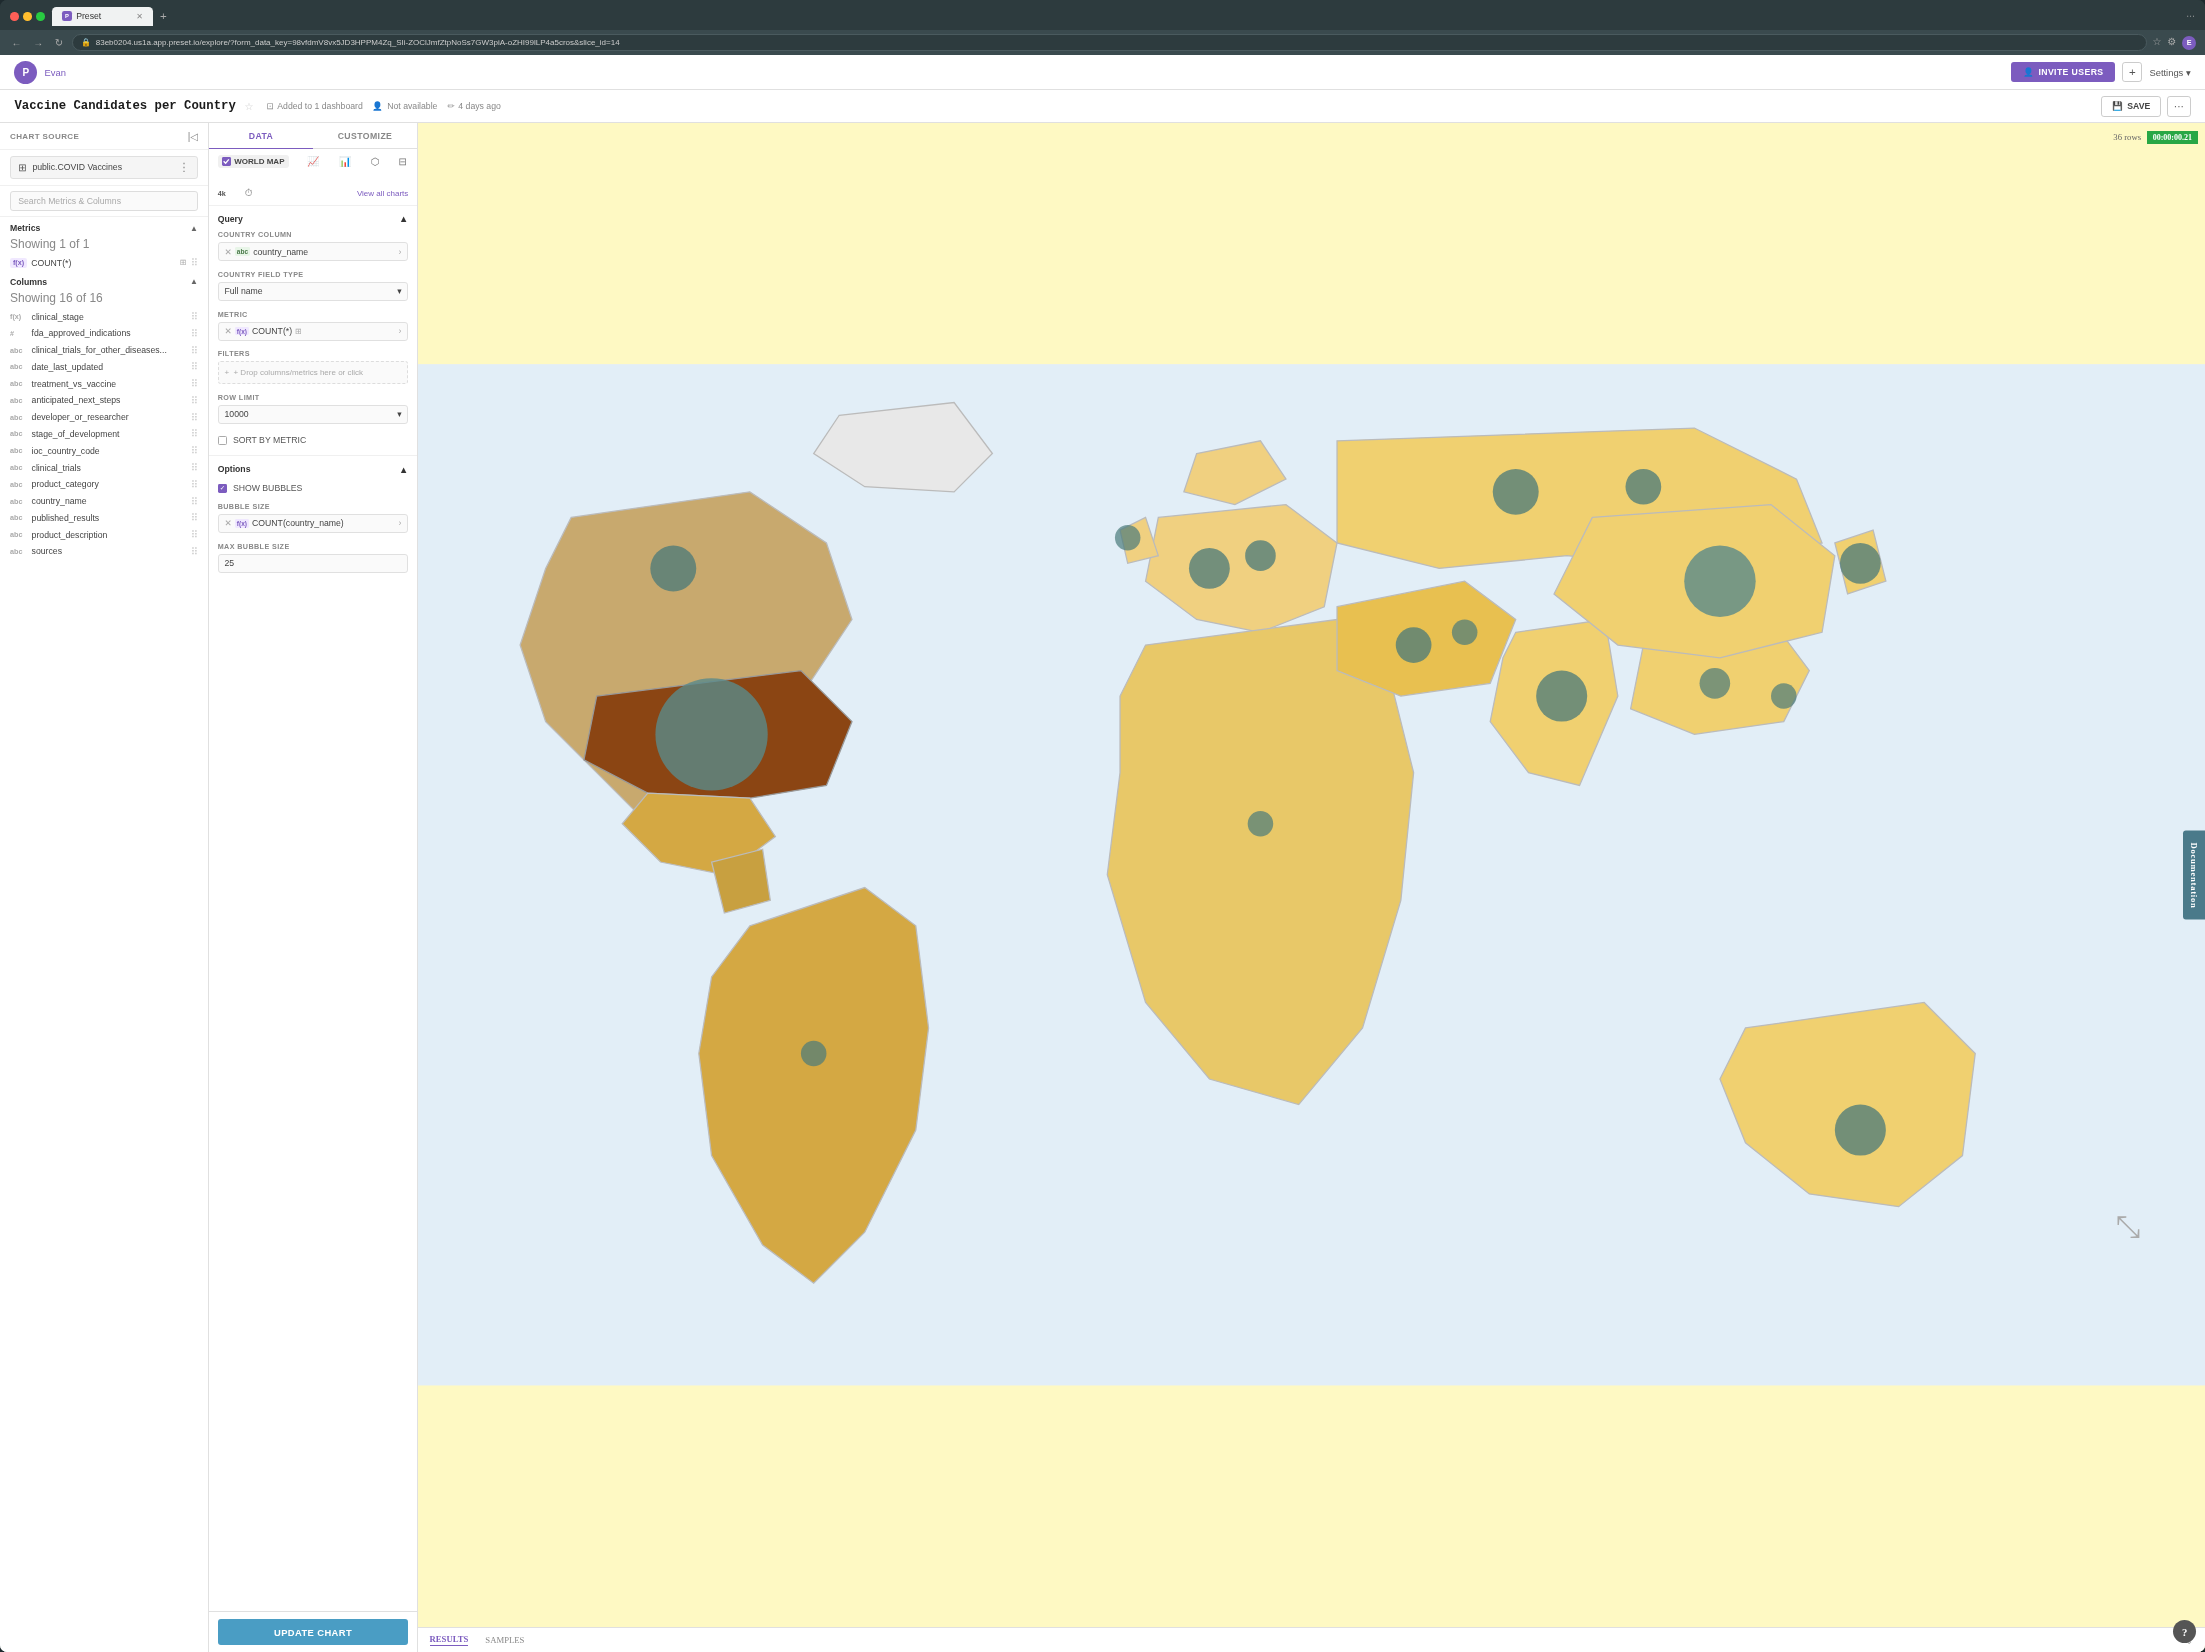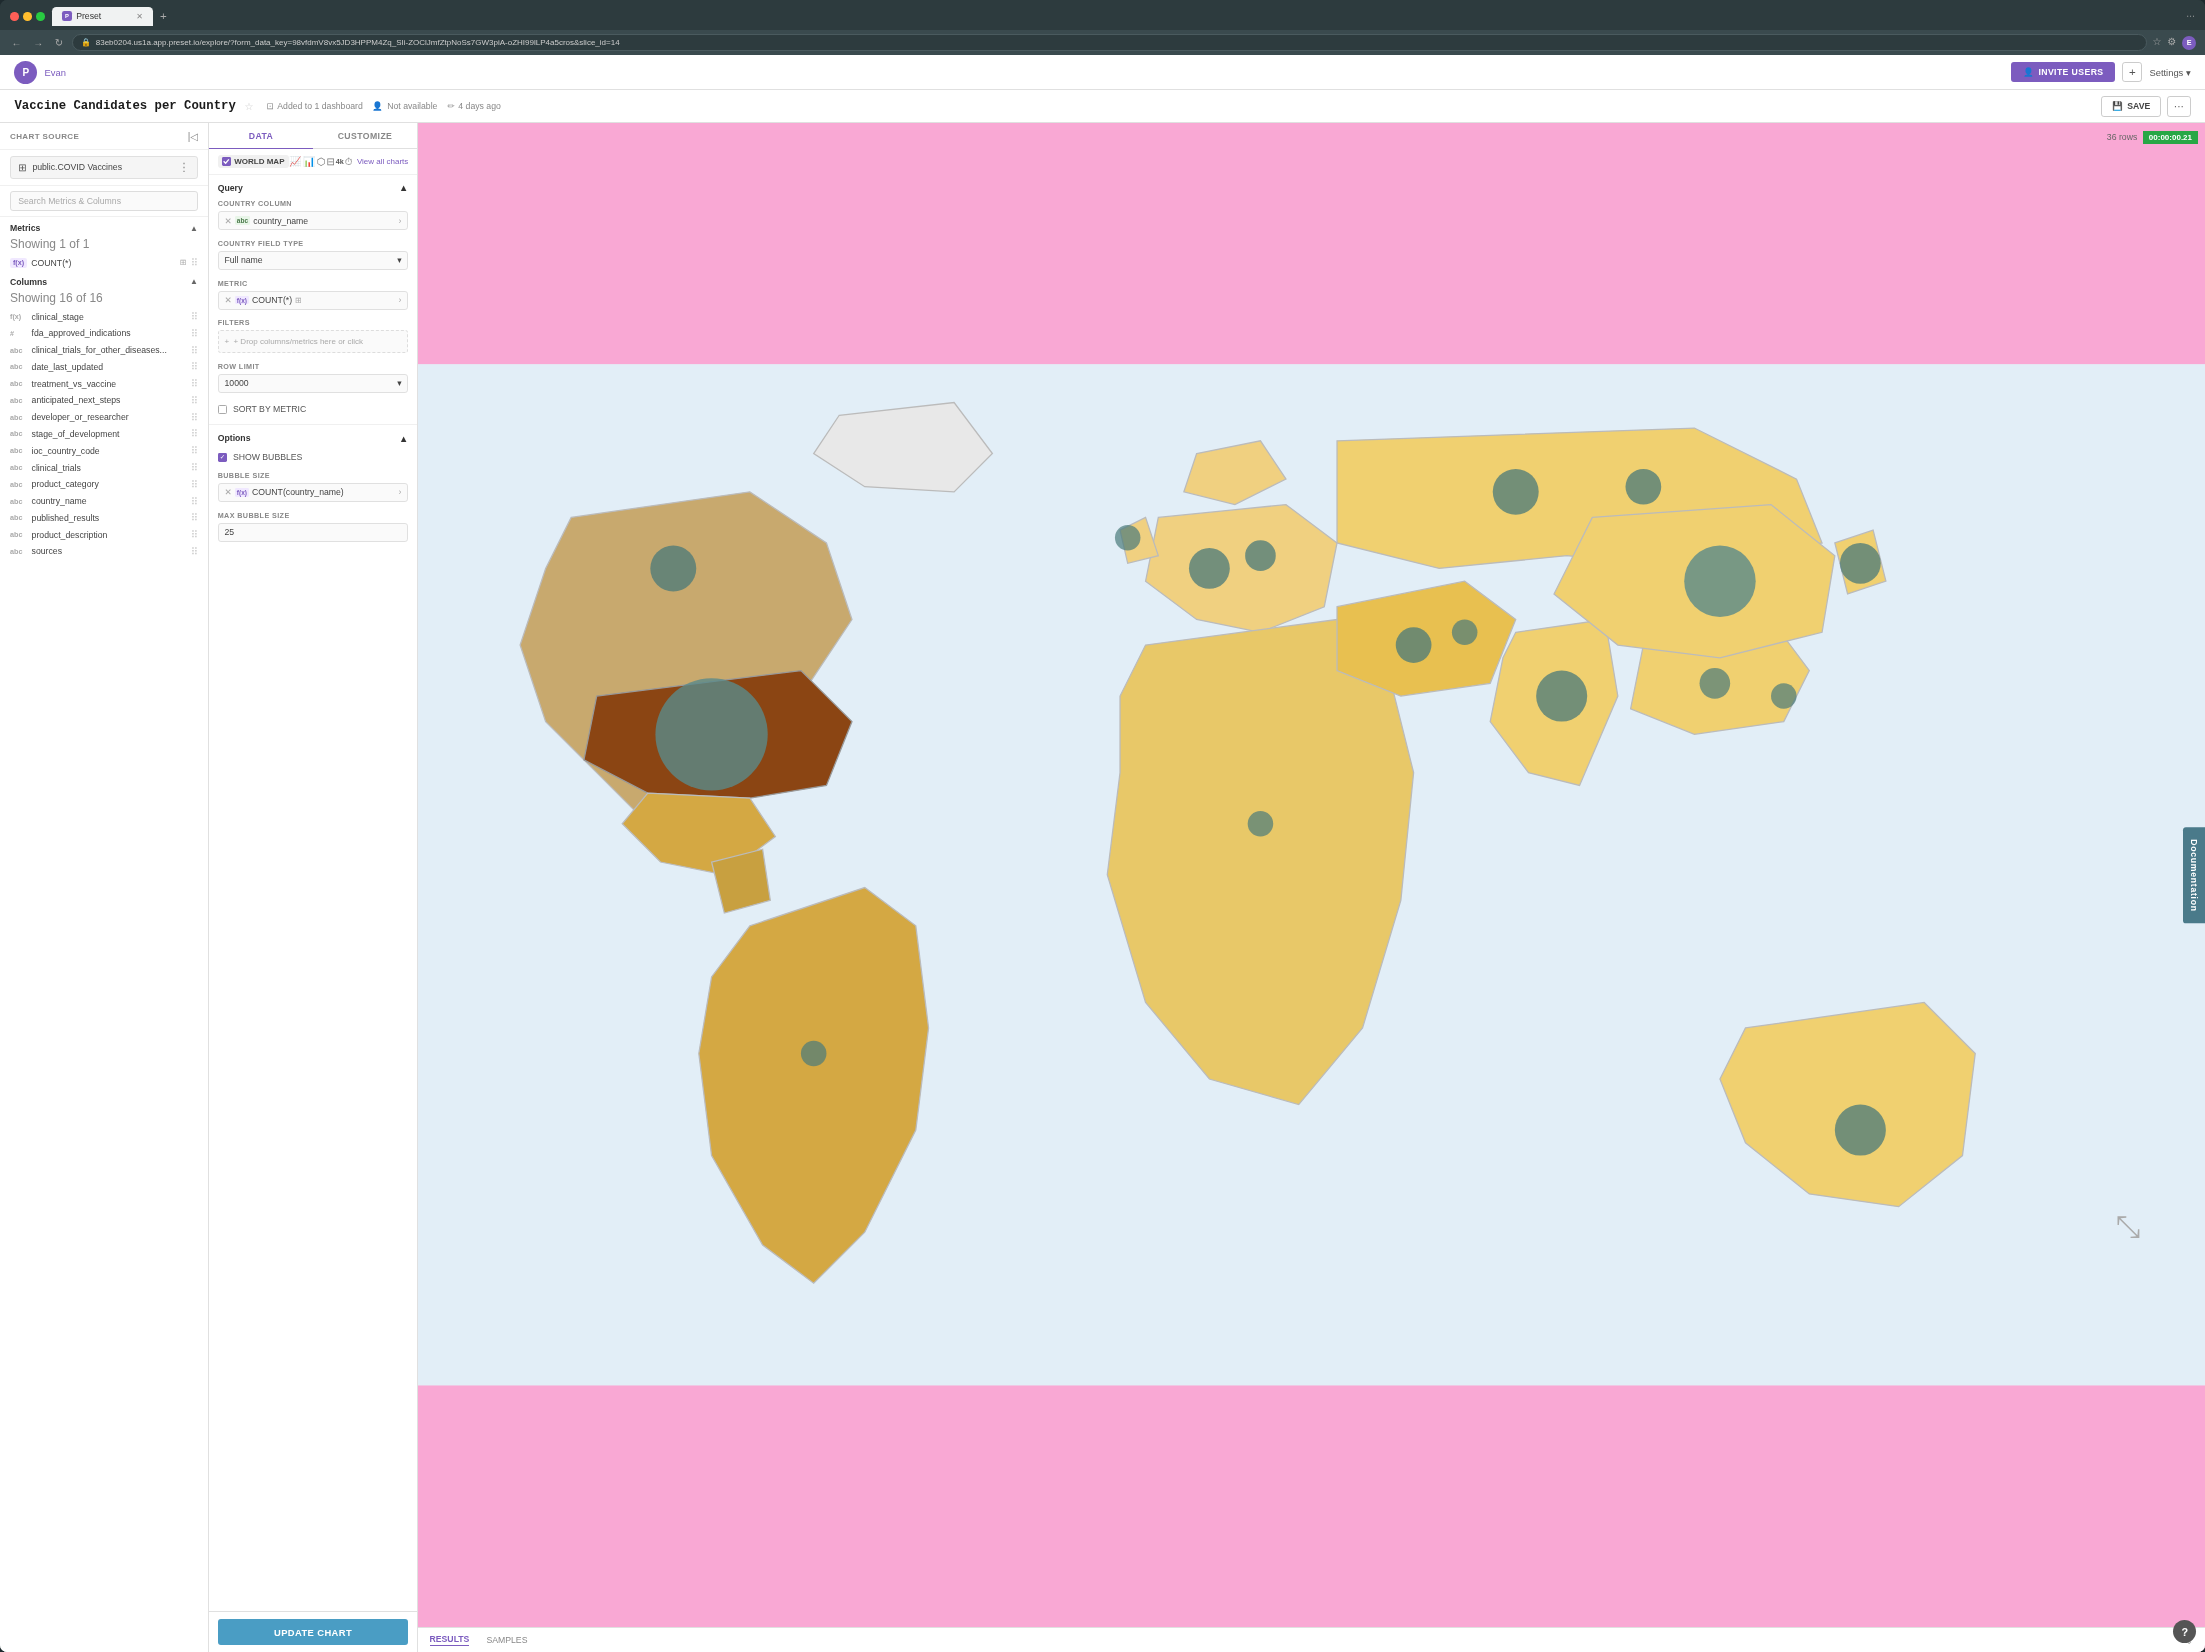--- a/index.html
+++ b/index.html
@@ -78,21 +78,21 @@
     .col-items { overflow-y: auto; flex: 1; }
     .col-item { padding: 2.9px 10px; display: flex; align-items: center; gap: 4.3px; }
     .col-type { font-size: 7.2px; color: #aaa; font-weight: 600; width: 17.3px; }
     .col-name { font-size: 8.7px; color: #444; flex: 1; }
 
     
     .center-panel { width: 209px; min-width: 209px; background: white; border-right: 0.7px solid #e0e0e0; display: flex; flex-direction: column; overflow: hidden; }
     .panel-tabs { display: flex; border-bottom: 1.4px solid #e0e0e0; }
     .panel-tab { flex: 1; padding: 7.2px; text-align: center; font-size: 8.7px; font-weight: 600; cursor: pointer; color: #888; letter-spacing: 0.4px; text-transform: uppercase; }
     .panel-tab.active { color: #7c5cbf; border-bottom: 1.4px solid #7c5cbf; margin-bottom: -1.4px; }
-    .chart-type-bar { padding: 5.8px 8.7px; display: flex; align-items: center; gap: 1px; border-bottom: 0.7px solid #f0f0f0; flex-wrap: wrap; }
+    .chart-type-bar { padding: 5.8px 8.7px; display: flex; align-items: center; gap: 19px; border-bottom: 0.7px solid #f0f0f0; flex-wrap: wrap; }
     .chart-type-item { display: flex; align-items: center; gap: 2.9px; padding: 2.2px 4.3px; border-radius: 2.9px; cursor: pointer; font-size: 8px; color: #555; }
     .chart-type-item.active { background: #f0f0f0; }
     .chart-type-checkbox { width: 9.4px; height: 9.4px; border-radius: 1.4px; background: #7c5cbf; display: flex; align-items: center; justify-content: center; }
     .chart-type-checkbox svg { width: 6.5px; height: 6.5px; fill: white; }
     .chart-type-label { font-size: 8px; font-weight: 600; color: #444; }
     .view-all-link { margin-left: auto; color: #7c5cbf; font-size: 8px; cursor: pointer; text-decoration: none; white-space: nowrap; }
     .chart-icon { color: #777; font-size: 10px; }
     .panel-content { flex: 1; overflow-y: auto; padding: 0; }
     .query-section { padding: 7.2px 8.7px; }
     .query-header { display: flex; align-items: center; justify-content: space-between; margin-bottom: 5.8px; cursor: pointer; }
@@ -110,21 +110,21 @@
     .drop-zone { background: #fafafa; border: 0.7px dashed #ddd; border-radius: 2.9px; padding: 5.8px; color: #aaa; font-size: 8px; display: flex; align-items: center; gap: 4.3px; }
     .number-field { background: #fafafa; border: 0.7px solid #e0e0e0; border-radius: 2.9px; padding: 3.6px 5.8px; font-size: 8.7px; color: #444; }
     .checkbox-row { display: flex; align-items: center; gap: 5.8px; padding: 2.9px 0; }
     .checkbox-box { width: 9.4px; height: 9.4px; border: 0.7px solid #aaa; border-radius: 1.4px; }
     .checkbox-label { font-size: 8.7px; color: #555; }
     .options-section { padding: 7.2px 8.7px; border-top: 0.7px solid #f0f0f0; }
     .update-bar { padding: 7.2px 8.7px; border-top: 0.7px solid #e0e0e0; background: white; }
     .update-btn { width: 100%; background: #4a9dc4; color: white; border: none; padding: 7.2px; border-radius: 2.9px; font-size: 9.4px; font-weight: 700; cursor: pointer; letter-spacing: 0.4px; text-transform: uppercase; }
 
     
-    .map-area { flex: 1; background: #f9a8d4; position: relative; overflow: hidden; display: flex; flex-direction: column; }
+    .map-area { flex: 1; background: #fef9c3; position: relative; overflow: hidden; display: flex; flex-direction: column; font-family: Liberation Serif, serif; }
     .map-stats { position: absolute; top: 7.2px; right: 7.2px; display: flex; align-items: center; gap: 5.8px; z-index: 10; }
     .row-count { font-size: 8.7px; color: #666; }
     .time-badge { background: #28a745; color: white; font-size: 8px; padding: 2.2px 5.8px; border-radius: 0; font-weight: 600; }
     .map-canvas { flex: 1; position: relative; overflow: hidden; }
     .world-map-svg { width: 100%; height: 100%; }
     .map-results-bar { border-top: 0.7px solid #e0e0e0; background: white; padding: 5.8px 11.5px; display: flex; align-items: center; gap: 17px; }
     .results-tab { font-size: 8.7px; font-weight: 600; color: #7c5cbf; cursor: pointer; padding-bottom: 1.4px; border-bottom: 1.4px solid #7c5cbf; }
     .samples-tab { font-size: 8.7px; color: #888; cursor: pointer; }
     .collapse-results { margin-left: auto; color: #aaa; cursor: pointer; font-size: 10px; }
 

